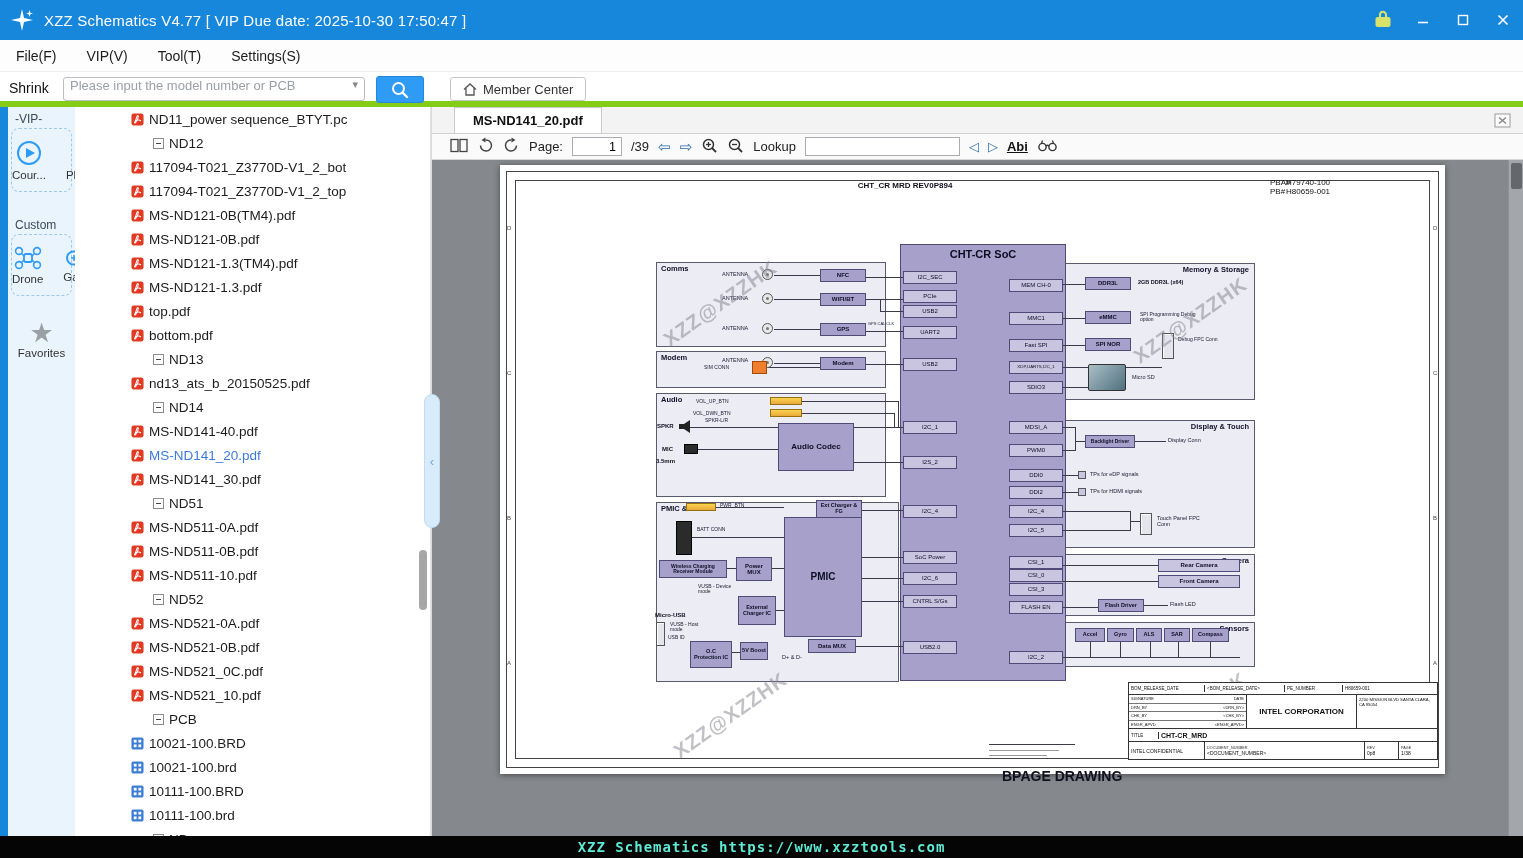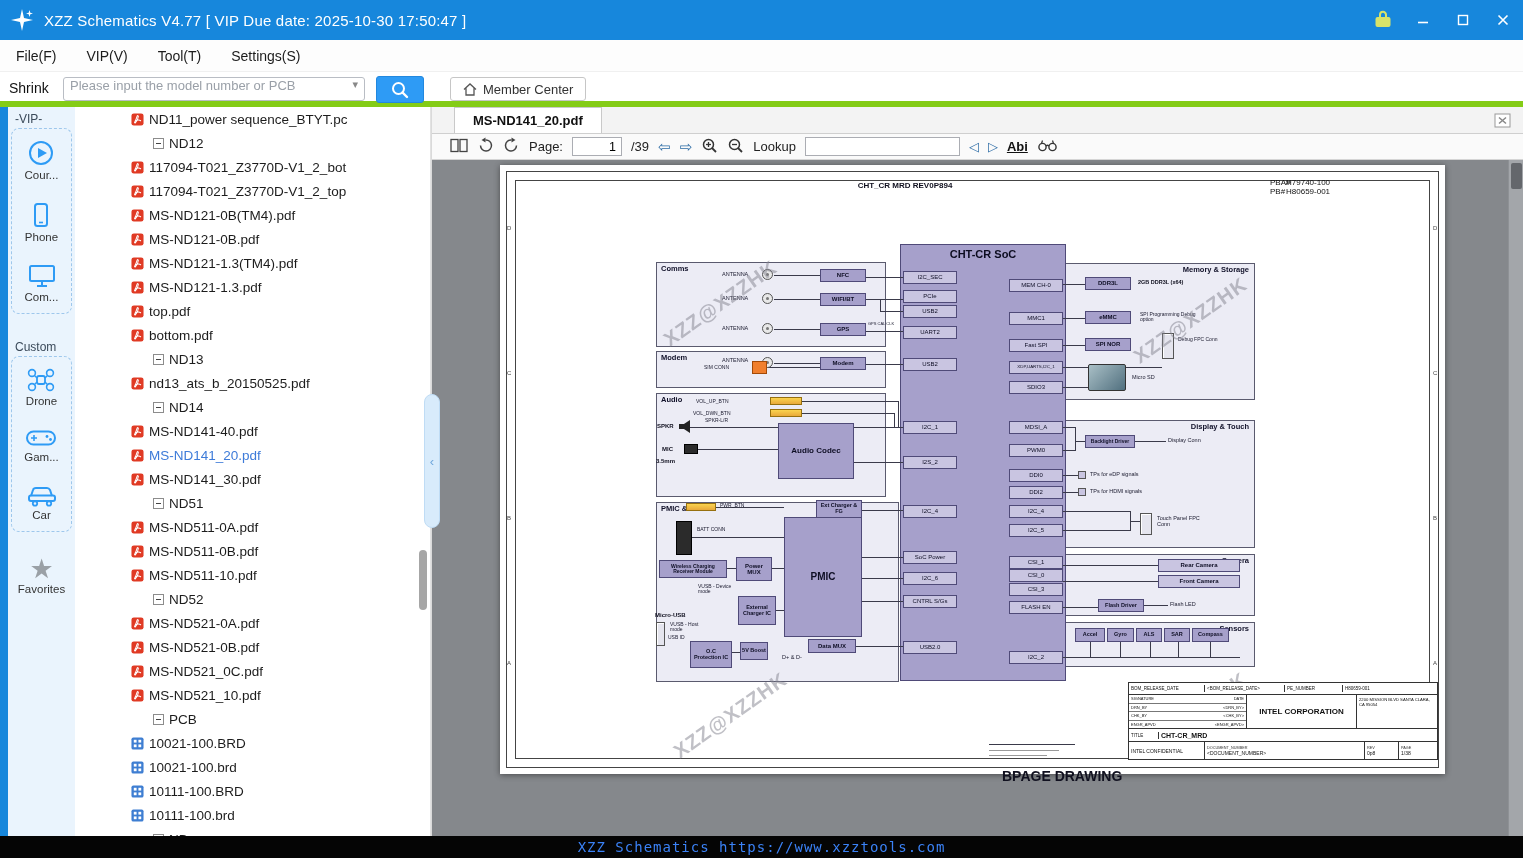--- a/index.html
+++ b/index.html
@@ -26,21 +26,21 @@
   .searchinput::placeholder{color:#9AA0A8}
   .chev{color:#888;font-size:11px;padding-right:6px}
   .searchbtn{position:absolute;left:376px;top:4px;width:48px;height:27px;background:#2E9BF5;border:1px solid #2288DF;border-radius:3px;display:flex;align-items:center;justify-content:center}
   .memberbtn{position:absolute;left:450px;top:5px;height:24px;background:#fff;border:1px solid #C6C6C6;border-radius:3px;display:flex;align-items:center;gap:6px;padding:0 12px;font-size:13px;color:#333;font-family:"Liberation Sans",sans-serif}
 
   
   .panels{position:absolute;top:107px;left:0;right:0;bottom:22px;display:flex}
   .left-edge{width:8px;background:#1787DC}
   .vip{width:67px;background:#EAF4FD;padding-top:5px;overflow:hidden}
   .ghead{font-size:12px;color:#3b4a5a;padding:0 0 2px 7px}
-  .vipbox{border:1px dashed #9EC7EC;border-radius:8px;margin:0 3px;padding:10px 0;display:flex;flex-direction:column;align-items:center;gap:20px}
+  .vipbox{border:1px dashed #9EC7EC;border-radius:8px;margin:0 3px;padding:10px 0;display:flex;flex-direction:row;align-items:center;gap:20px}
   .vipitem{display:flex;flex-direction:column;align-items:center;gap:2px}
   .viplabel{font-size:11.5px;color:#333;max-width:58px;white-space:nowrap;overflow:hidden}
   .custom-head{margin-top:26px}
   .fav{margin-top:24px;display:flex;flex-direction:column;align-items:center;gap:0}
   .favstar{font-size:27px;color:#9AA0A6;line-height:1}
 
   
   .treepanel{width:356px;background:#fff;position:relative;overflow:hidden;border-right:1px solid #E2E2E2}
   .trow{height:24px;display:flex;align-items:center;gap:5px;font-size:13.5px;color:#1c1c1c;white-space:nowrap}
   .tgroup{padding-left:78px}
@@ -112,21 +112,21 @@
   .tb-r3 .b{font-size:7px;font-weight:bold}
   .tb-r4{height:17px;border-bottom:none!important}
   .stack{display:flex;flex-direction:column;justify-content:center}
   .tiny{font-size:3.8px;color:#333}
 
   
   .handle{position:absolute;left:424px;top:394px;width:16px;height:134px;background:#D8EBFB;border:1px solid #BFDCF5;border-radius:8px;display:flex;align-items:center;justify-content:center;color:#6FA7DC;font-size:13px;z-index:40}
 
   
   .statusbar{position:absolute;left:0;right:0;bottom:0;height:22px;background:#050505;display:flex;align-items:center;justify-content:center;z-index:50}
-  .statusbar span{font-family:"DejaVu Sans Mono",monospace;font-weight:normal;font-size:14px;color:#3b82f6;letter-spacing:1px}
+  .statusbar span{font-family:"DejaVu Sans Mono",monospace;font-weight:bold;font-size:14px;color:#5eead4;letter-spacing:1px}
 </style>
 </head>
 <body>
 
 <div class="app">
 
   <div class="titlebar">
     <span class="applogo">
       <svg width="26" height="26" viewBox="0 0 26 26">
           <path d="M13 2 L15 11 L24 13 L15 15 L13 24 L11 15 L2 13 L11 11 Z" fill="#fff"></path>
@@ -673,21 +673,21 @@
               <div class="el label" style="left: 196px; top: 234px; font-size: 5px;">VOL_UP_BTN</div>
               <div class="el yellow" style="left: 270px; top: 232px; width: 32px; height: 8px;"></div>
               <div class="el label" style="left: 193px; top: 246px; font-size: 5px;">VOL_DWN_BTN</div>
               <div class="el yellow" style="left: 270px; top: 244px; width: 32px; height: 8px;"></div>
               <div class="el labelb" style="left: 157px; top: 258px; font-size: 6px;">SPKR</div>
               <div class="el spk" style="left: 179px; top: 255px; width: 11px; height: 13px;"></div>
               <div class="el label" style="left: 205px; top: 253px; font-size: 5px;">SPKR-L/R</div>
               <div class="el dark" style="left: 184px; top: 279px; width: 14px; height: 10px;"></div>
               <div class="el labelb" style="left: 162px; top: 281px; font-size: 6px;">MIC</div>
               <div class="el labelb" style="left: 156px; top: 293px; font-size: 6px;">3.5mm</div>
-              <div class="el block" style="left: 278px; top: 258px; width: 76px; height: 56px; font-size: 8px; text-align: center;">Audio Codec</div>
+              <div class="el block" style="left: 278px; top: 258px; width: 76px; height: 48px; font-size: 8px; text-align: center;">Audio Codec</div>
               <div class="el yellow" style="left: 186px; top: 338px; width: 30px; height: 8px;"></div>
               <div class="el label" style="left: 220px; top: 338px; font-size: 5px;">PWR_BTN</div>
               <div class="el block" style="left: 316px; top: 335px; width: 46px; height: 18px; font-size: 5.5px;">Ext Charger &amp; FG</div>
               <div class="el dark" style="left: 176px; top: 356px; width: 16px; height: 34px;"></div>
               <div class="el label" style="left: 197px; top: 362px; width: 32px; font-size: 5px;">BATT CONN</div>
               <div class="el block" style="left: 159px; top: 395px; width: 68px; height: 18px; font-size: 5px;">Wireless Charging Receiver Module</div>
               <div class="el block" style="left: 236px; top: 392px; width: 36px; height: 24px; font-size: 6px;">Power MUX</div>
               <div class="el block" style="left: 284px; top: 352px; width: 78px; height: 120px; font-size: 10px;">PMIC</div>
               <div class="el label" style="left: 198px; top: 419px; width: 40px; font-size: 5px;">VUSB - Device mode</div>
               <div class="el block" style="left: 238px; top: 431px; width: 38px; height: 29px; font-size: 5.5px;">External Charger IC</div>

